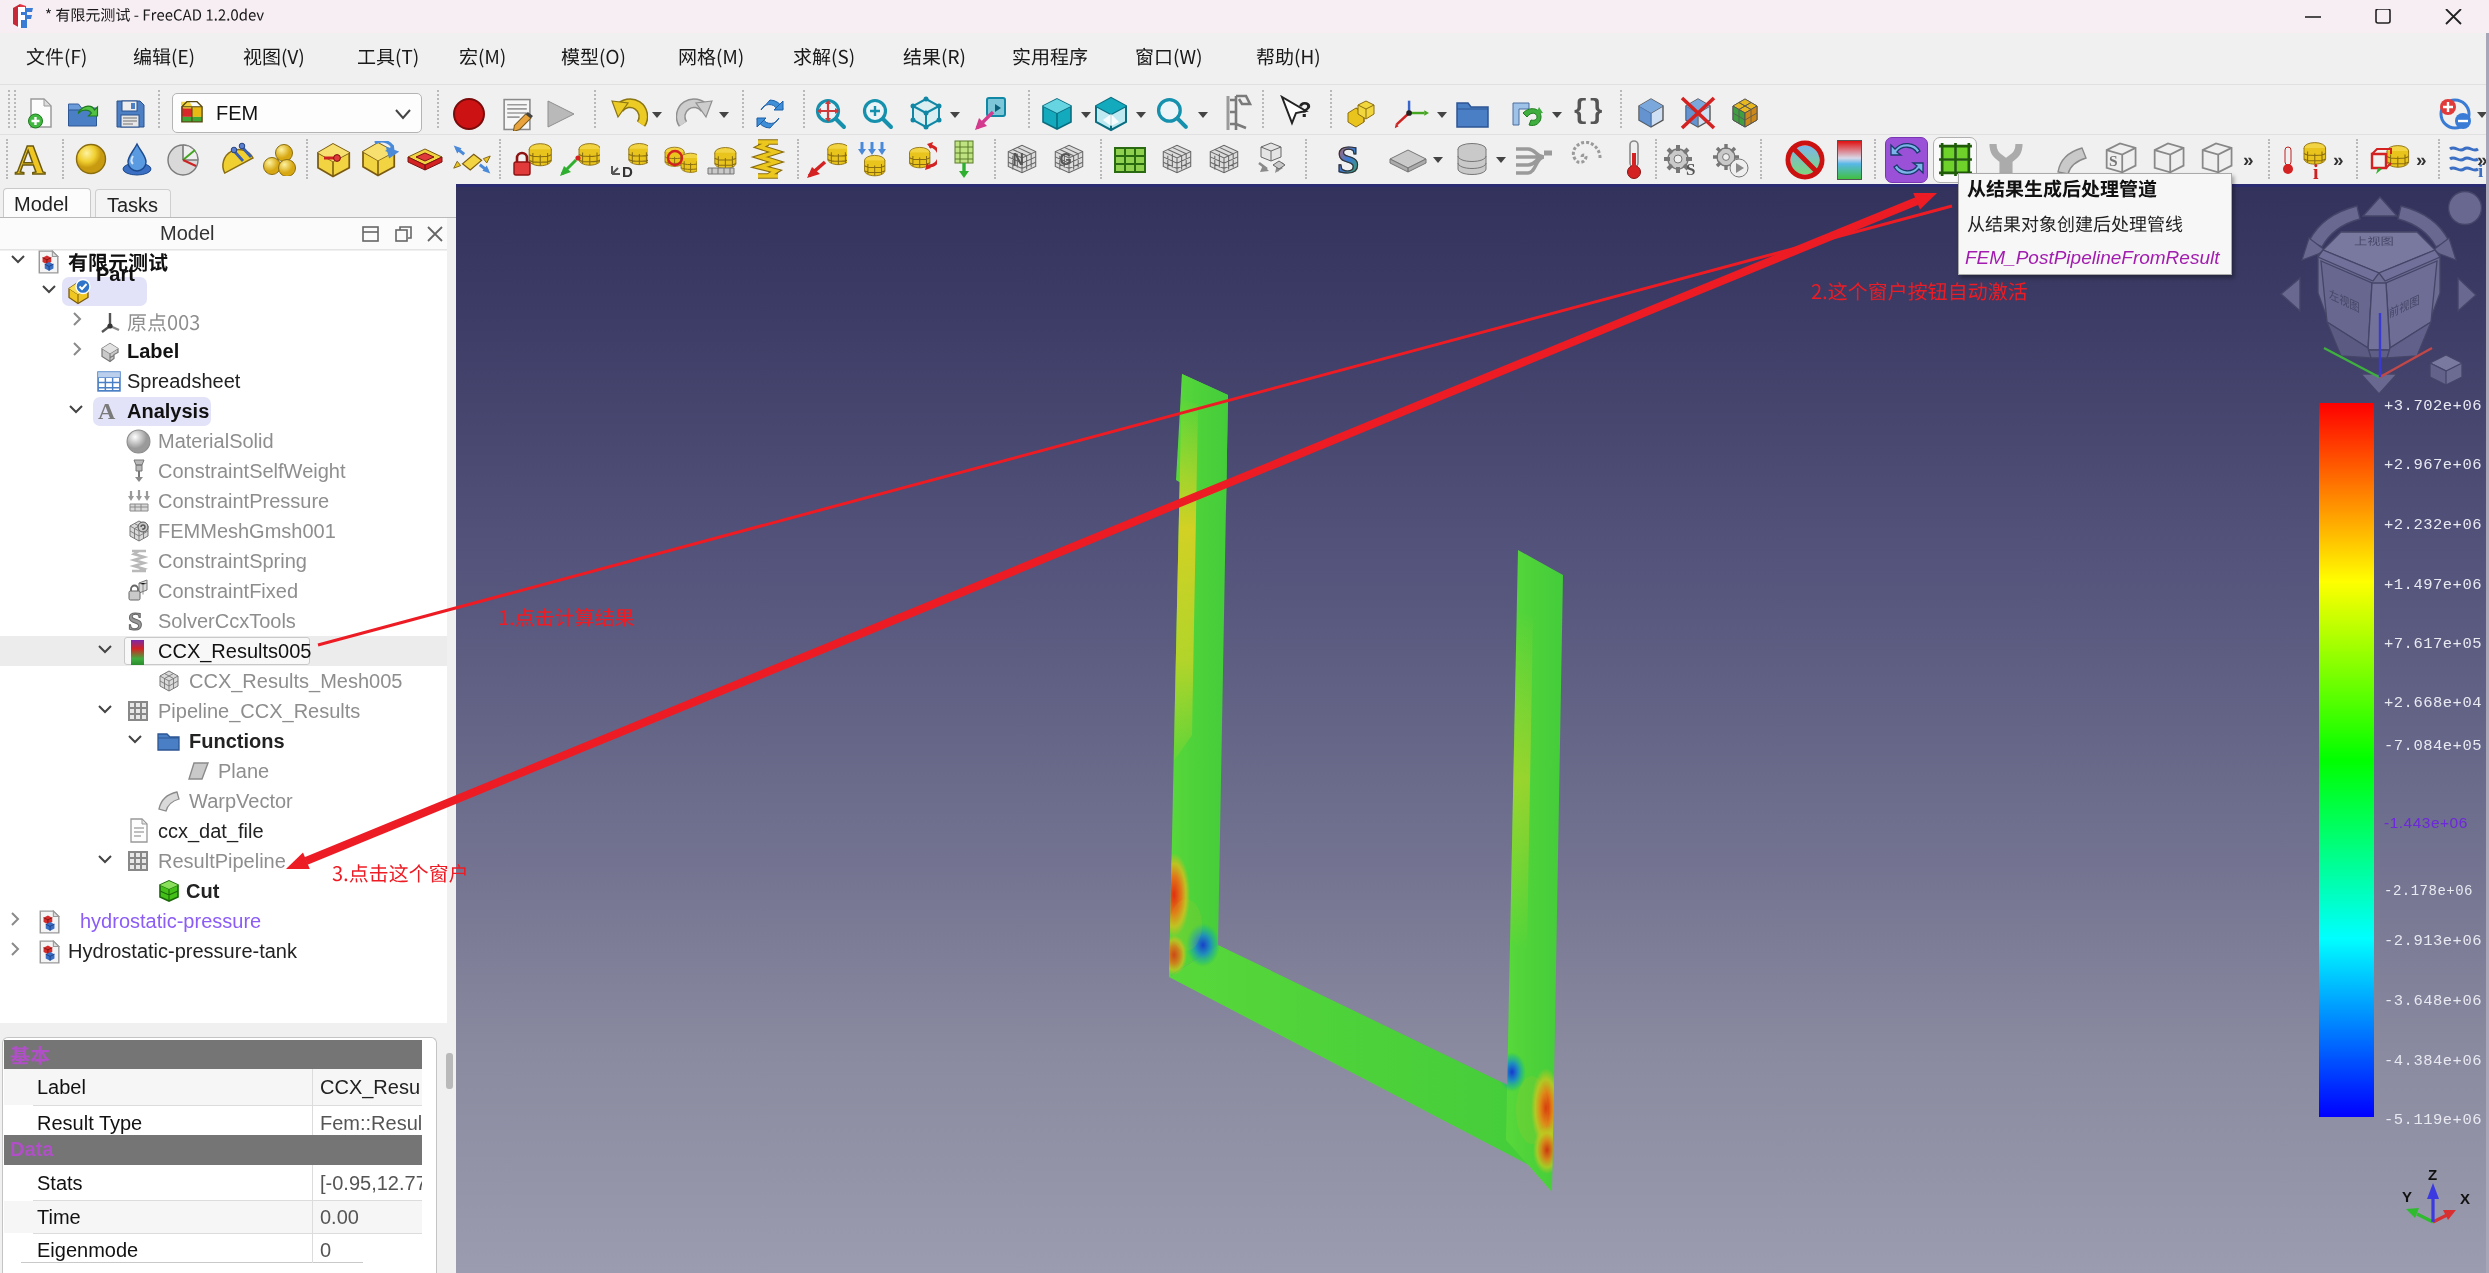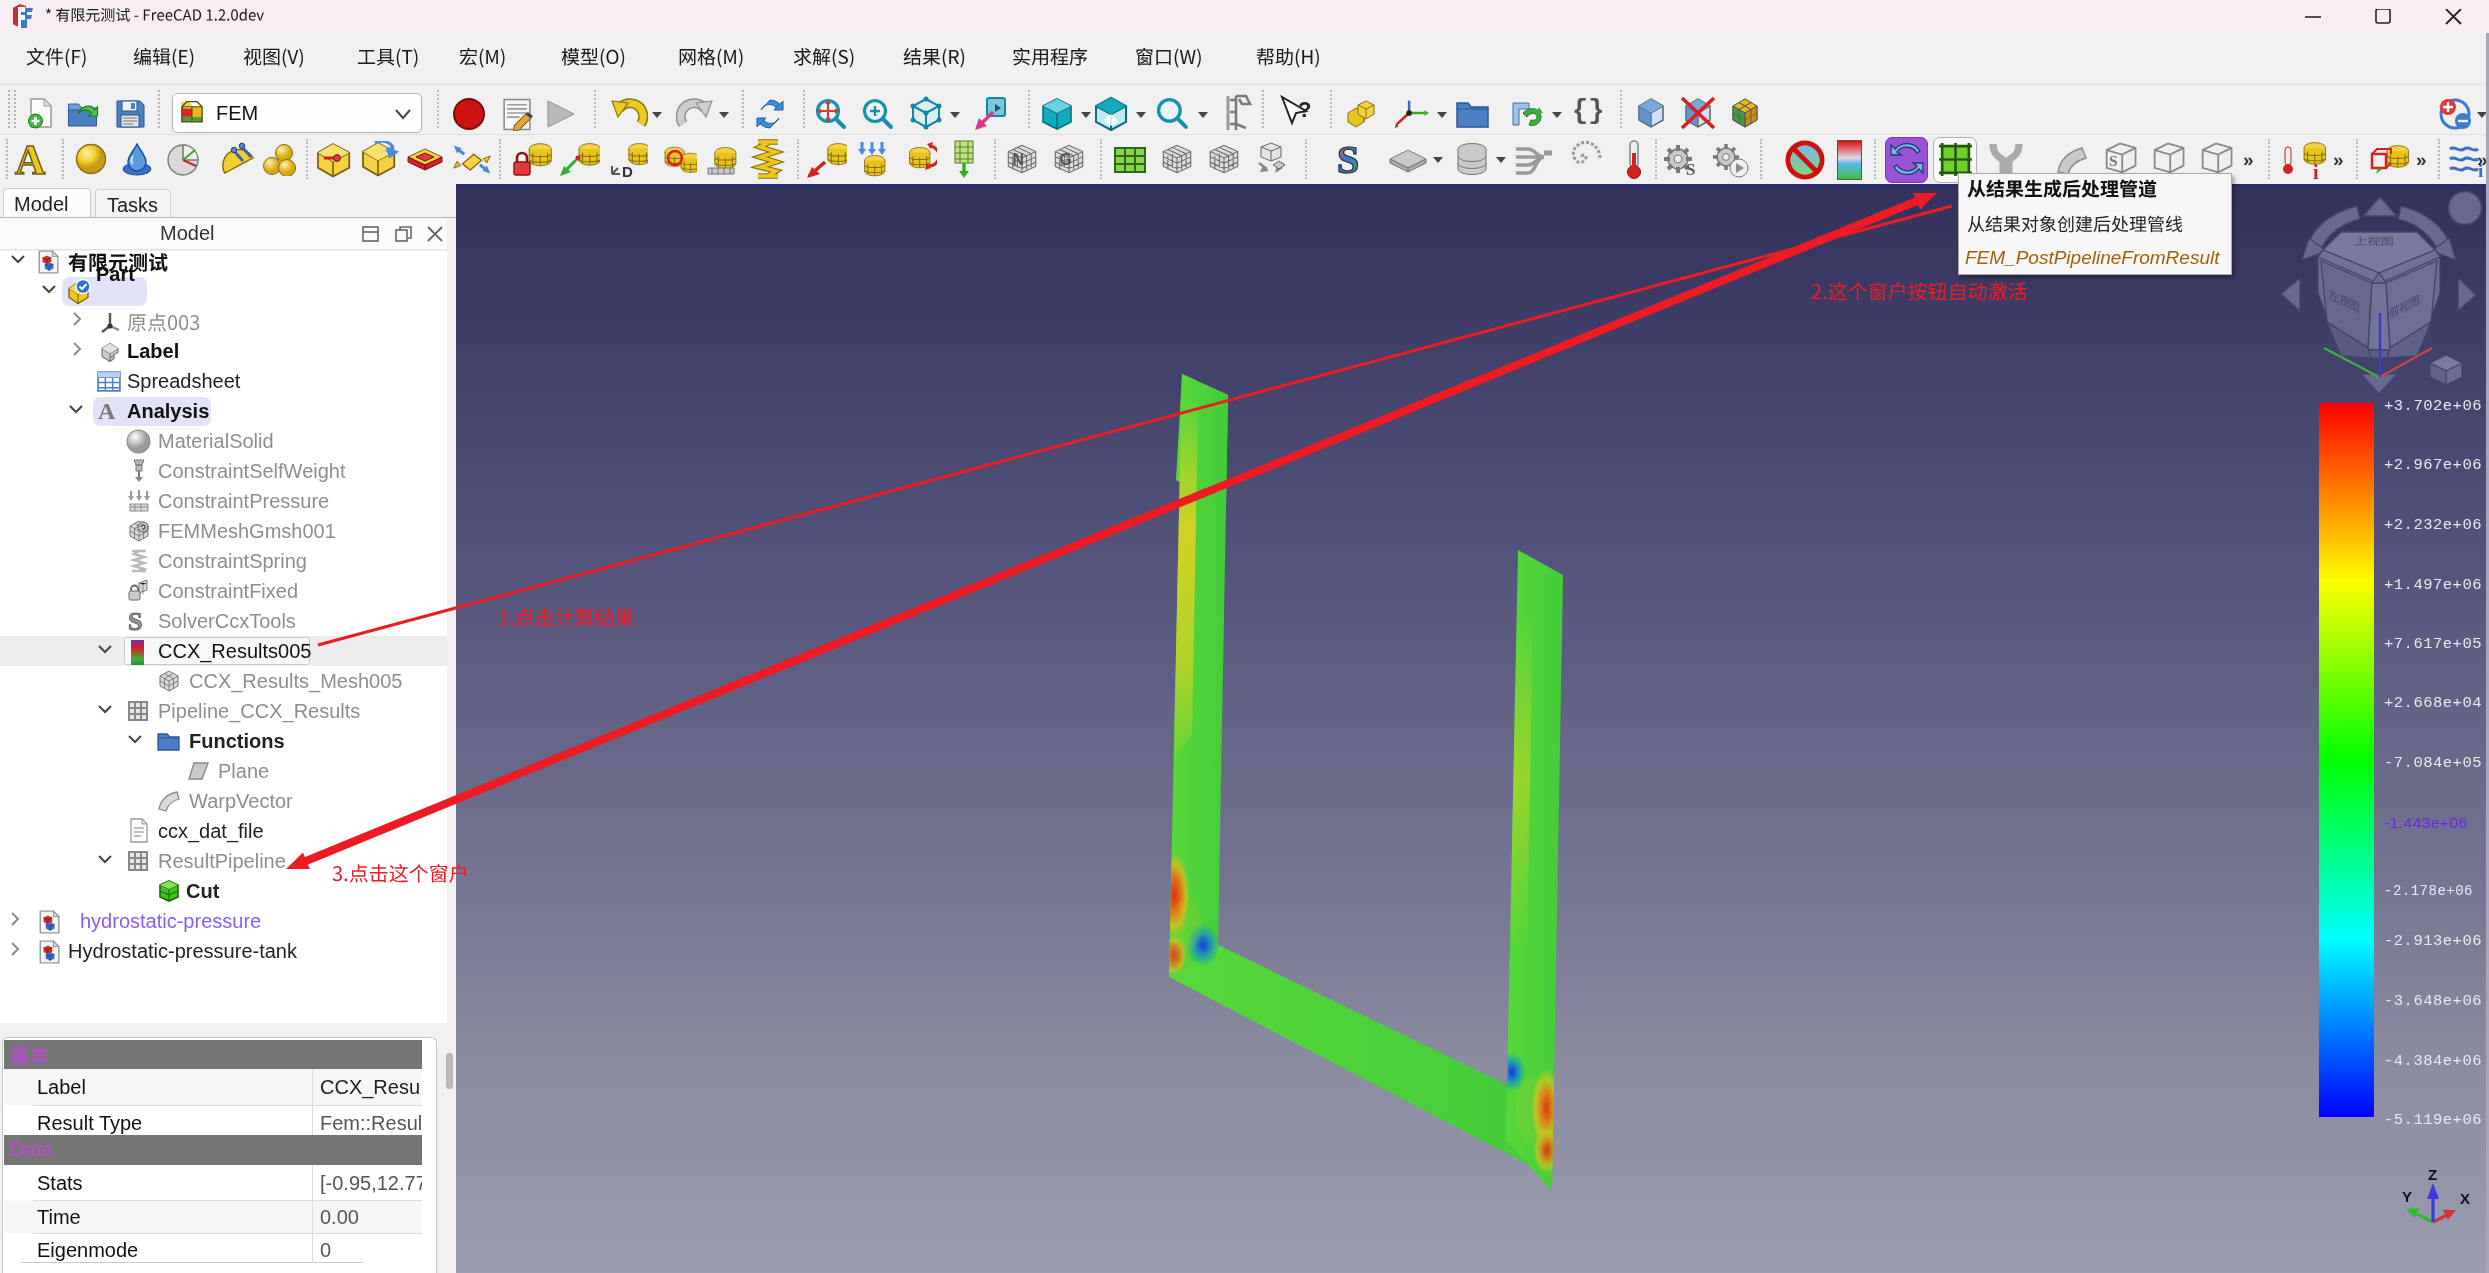--- a/index.html
+++ b/index.html
@@ -891,21 +891,21 @@
 <svg class="abs " style="left:332px;top:859px;overflow:visible" width="137" height="28">
     <path transform="translate(0,22.0)" d="M5.3 0.3C7.9 0.3 10.0 -1.3 10.0 -3.9C10.0 -5.9 8.6 -7.2 6.9 -7.6V-7.7C8.4 -8.3 9.5 -9.5 9.5 -11.3C9.5 -13.6 7.7 -14.9 5.2 -14.9C3.5 -14.9 2.2 -14.2 1.1 -13.2L2.1 -12.0C2.9 -12.9 4.0 -13.4 5.1 -13.4C6.7 -13.4 7.6 -12.5 7.6 -11.1C7.6 -9.5 6.6 -8.3 3.6 -8.3V-6.9C7.0 -6.9 8.1 -5.8 8.1 -4.0C8.1 -2.3 6.9 -1.3 5.1 -1.3C3.5 -1.3 2.4 -2.1 1.5 -2.9L0.6 -1.8C1.5 -0.7 3.0 0.3 5.3 0.3Z M13.9 0.3C14.6 0.3 15.2 -0.3 15.2 -1.1C15.2 -2.0 14.6 -2.5 13.9 -2.5C13.1 -2.5 12.6 -2.0 12.6 -1.1C12.6 -0.3 13.1 0.3 13.9 0.3Z M21.4 -9.3H31.9V-5.7H21.4ZM23.5 -2.6C23.7 -1.3 23.9 0.4 23.9 1.4L25.4 1.2C25.4 0.3 25.2 -1.4 24.9 -2.7ZM27.6 -2.5C28.2 -1.3 28.8 0.4 29.0 1.4L30.5 1.0C30.2 0.0 29.6 -1.6 29.0 -2.8ZM31.7 -2.7C32.7 -1.4 33.8 0.3 34.3 1.4L35.7 0.8C35.2 -0.3 34.0 -2.0 33.0 -3.2ZM20.2 -3.1C19.6 -1.6 18.6 0.0 17.5 0.9L18.9 1.6C20.0 0.5 21.0 -1.2 21.6 -2.7ZM20.0 -10.7V-4.3H33.4V-10.7H27.3V-13.3H34.9V-14.7H27.3V-16.8H25.8V-10.7Z M39.6 -6.0V0.5H52.2V1.6H53.7V-6.0H52.2V-1.0H47.5V-7.6H55.4V-9.1H47.5V-12.2H54.0V-13.7H47.5V-16.8H45.9V-13.7H39.4V-12.2H45.9V-9.1H38.0V-7.6H45.9V-1.0H41.2V-6.0Z M57.9 -15.1C58.9 -14.2 60.2 -12.9 60.7 -12.0L62.0 -12.8C61.4 -13.7 60.1 -15.0 59.0 -15.9ZM61.7 -9.3H57.6V-7.9H60.2V-2.0C59.4 -1.7 58.4 -1.0 57.4 -0.0L58.4 1.4C59.4 0.3 60.4 -0.7 61.1 -0.7C61.5 -0.7 62.1 -0.2 63.0 0.3C64.3 1.0 66.0 1.2 68.4 1.2C70.4 1.2 73.9 1.1 75.4 1.0C75.5 0.5 75.7 -0.3 75.9 -0.7C73.9 -0.5 70.7 -0.3 68.5 -0.3C66.3 -0.3 64.5 -0.4 63.3 -1.1C62.5 -1.5 62.1 -1.9 61.7 -2.1ZM63.2 -10.2C64.8 -9.2 66.5 -7.9 68.2 -6.6C66.7 -5.0 64.8 -3.9 62.5 -3.1C62.7 -2.8 63.2 -2.1 63.4 -1.8C65.8 -2.7 67.7 -4.0 69.3 -5.7C71.1 -4.3 72.6 -2.9 73.7 -1.8L74.8 -3.0C73.7 -4.0 72.1 -5.4 70.3 -6.8C71.4 -8.3 72.4 -10.1 73.0 -12.3H75.6V-13.7H69.1L70.1 -14.0C69.8 -14.8 69.1 -16.0 68.6 -16.9L67.1 -16.5C67.7 -15.6 68.2 -14.5 68.5 -13.7H62.6V-12.3H71.4C70.9 -10.5 70.1 -8.9 69.1 -7.6C67.4 -8.9 65.7 -10.1 64.2 -11.1Z M85.9 -10.9V1.6H87.4V-10.9ZM86.8 -16.8C84.8 -13.5 81.1 -10.6 77.4 -8.9C77.8 -8.6 78.2 -8.0 78.5 -7.5C81.6 -9.0 84.5 -11.4 86.7 -14.1C89.3 -11.0 92.0 -9.1 94.9 -7.5C95.2 -8.0 95.6 -8.6 96.0 -8.9C93.0 -10.4 90.1 -12.3 87.6 -15.3L88.1 -16.2Z M104.1 -13.5C102.5 -12.2 100.3 -11.2 98.4 -10.7L99.2 -9.5C101.3 -10.2 103.5 -11.4 105.2 -12.7ZM108.2 -12.6C110.2 -11.7 112.9 -10.3 114.1 -9.4L115.1 -10.4C113.7 -11.3 111.1 -12.6 109.1 -13.5ZM105.3 -11.5C105.0 -10.9 104.5 -10.1 104.0 -9.4H99.9V1.6H101.4V0.8H112.0V1.5H113.6V-9.4H105.6C106.0 -9.9 106.5 -10.5 106.9 -11.1ZM101.4 -0.3V-8.3H112.0V-0.3ZM104.0 -4.4C104.8 -4.1 105.6 -3.7 106.5 -3.2C105.2 -2.5 103.7 -1.9 102.2 -1.6C102.4 -1.4 102.7 -1.0 102.9 -0.7C104.5 -1.1 106.2 -1.7 107.6 -2.7C108.6 -2.1 109.5 -1.5 110.2 -1.0L110.9 -1.9C110.3 -2.3 109.5 -2.9 108.5 -3.4C109.5 -4.2 110.2 -5.2 110.8 -6.4L110.0 -6.7L109.7 -6.7H105.2C105.4 -7.0 105.6 -7.4 105.7 -7.7L104.6 -7.9C104.1 -6.9 103.3 -5.8 102.1 -4.9C102.4 -4.7 102.8 -4.4 103.0 -4.2C103.6 -4.6 104.1 -5.2 104.5 -5.7H109.1C108.7 -5.0 108.1 -4.4 107.5 -3.9C106.5 -4.4 105.6 -4.8 104.7 -5.1ZM105.2 -16.5C105.4 -16.1 105.7 -15.6 105.9 -15.1H98.2V-11.9H99.7V-13.9H113.5V-12.0H115.1V-15.1H107.7C107.4 -15.7 107.1 -16.4 106.7 -16.9Z M121.6 -12.3H132.0V-8.3H121.6L121.6 -9.3ZM125.5 -16.5C125.9 -15.6 126.3 -14.5 126.6 -13.7H120.0V-9.3C120.0 -6.3 119.8 -2.2 117.3 0.8C117.7 1.0 118.4 1.4 118.6 1.7C120.6 -0.7 121.3 -4.0 121.5 -6.9H132.0V-5.6H133.6V-13.7H127.2L128.1 -14.0C127.9 -14.8 127.4 -16.0 126.9 -16.9Z" fill="#ed1c24"></path>
   </svg>
 <div class="abs" style="left:2319px;top:403px;width:55px;height:714px;background:linear-gradient(180deg,#f00 0%,#ff0 25%,#0f0 50%,#0ff 75%,#00f 100%)"></div>
 <div class="abs" style="left:2384px;top:397px;font-family:'Liberation Mono',monospace;font-size:15.5px;color:#e9e9f2;letter-spacing:.5px">+3.702e+06</div>
 <div class="abs" style="left:2384px;top:456px;font-family:'Liberation Mono',monospace;font-size:15.5px;color:#e9e9f2;letter-spacing:.5px">+2.967e+06</div>
 <div class="abs" style="left:2384px;top:516px;font-family:'Liberation Mono',monospace;font-size:15.5px;color:#e9e9f2;letter-spacing:.5px">+2.232e+06</div>
 <div class="abs" style="left:2384px;top:576px;font-family:'Liberation Mono',monospace;font-size:15.5px;color:#e9e9f2;letter-spacing:.5px">+1.497e+06</div>
 <div class="abs" style="left:2384px;top:635px;font-family:'Liberation Mono',monospace;font-size:15.5px;color:#e9e9f2;letter-spacing:.5px">+7.617e+05</div>
 <div class="abs" style="left:2384px;top:694px;font-family:'Liberation Mono',monospace;font-size:15.5px;color:#e9e9f2;letter-spacing:.5px">+2.668e+04</div>
-<div class="abs" style="left:2384px;top:754px;font-family:'Liberation Mono',monospace;font-size:15.5px;color:#e9e9f2;letter-spacing:.5px">-7.084e+05</div>
+<div class="abs" style="left:2384px;top:737px;font-family:'Liberation Mono',monospace;font-size:15.5px;color:#e9e9f2;letter-spacing:.5px">-7.084e+05</div>
 <div class="abs" style="left:2384px;top:814px;font-family:Liberation Sans, sans-serif;font-size:15.5px;color:#6d28d9;letter-spacing:.5px">-1.443e+06</div>
 <div class="abs" style="left:2384px;top:883px;font-family:Liberation Mono, monospace;font-size:14px;color:#e9e9f2;letter-spacing:.5px">-2.178e+06</div>
 <div class="abs" style="left:2384px;top:932px;font-family:'Liberation Mono',monospace;font-size:15.5px;color:#e9e9f2;letter-spacing:.5px">-2.913e+06</div>
 <div class="abs" style="left:2384px;top:992px;font-family:'Liberation Mono',monospace;font-size:15.5px;color:#e9e9f2;letter-spacing:.5px">-3.648e+06</div>
 <div class="abs" style="left:2384px;top:1052px;font-family:'Liberation Mono',monospace;font-size:15.5px;color:#e9e9f2;letter-spacing:.5px">-4.384e+06</div>
 <div class="abs" style="left:2384px;top:1111px;font-family:'Liberation Mono',monospace;font-size:15.5px;color:#e9e9f2;letter-spacing:.5px">-5.119e+06</div>
 <svg class="abs" style="left:2269px;top:185px" width="220" height="215" viewBox="0 0 220 215">
 <g fill="#686890" stroke="#45456a" stroke-width="1.4">
 <path d="M94 31 L111 12 L128 31 Z"></path>
 <path d="M92 189 L128 189 L110 209 Z"></path>
@@ -955,12 +955,12 @@
 <text x="60" y="34" font-size="15" font-weight="bold" fill="#111" font-family="Liberation Sans">X</text>
 </svg>
 <div class="abs" style="left:2486px;top:33px;width:3px;height:1240px;background:#a6a6b8"></div>
 <div class="abs" style="left:1958px;top:173px;width:274px;height:102px;background:#f7f7f7;border:1px solid #aaa;box-shadow:2px 3px 4px rgba(0,0,0,.35)"></div>
 <svg class="abs " style="left:1967px;top:175px;overflow:visible" width="190" height="27">
     <path transform="translate(0,20.9)" d="M4.4 -15.9C4.2 -8.9 3.5 -3.2 0.5 0.0C1.1 0.3 2.3 1.2 2.7 1.6C4.4 -0.5 5.4 -3.3 6.1 -6.6C7.0 -5.4 7.8 -4.1 8.3 -3.1L10.0 -4.8C9.3 -6.1 7.9 -8.1 6.5 -9.5C6.7 -11.5 6.9 -13.6 7.0 -15.8ZM11.8 -15.9C11.5 -8.7 10.6 -3.1 7.1 -0.0C7.7 0.3 8.9 1.2 9.3 1.6C11.0 -0.1 12.1 -2.4 12.9 -5.1C13.7 -2.6 15.0 -0.2 16.8 1.3C17.2 0.7 18.0 -0.3 18.5 -0.8C15.9 -2.6 14.5 -6.5 13.8 -9.6C14.1 -11.5 14.2 -13.6 14.3 -15.8Z M19.5 -1.4 19.9 0.9C21.9 0.5 24.5 0.0 27.0 -0.6L26.8 -2.7C24.2 -2.2 21.4 -1.7 19.5 -1.4ZM20.1 -8.0C20.4 -8.1 20.9 -8.2 22.6 -8.4C21.9 -7.6 21.4 -6.9 21.1 -6.6C20.4 -5.9 20.0 -5.5 19.5 -5.4C19.8 -4.8 20.1 -3.7 20.3 -3.2C20.8 -3.5 21.7 -3.7 26.8 -4.7C26.8 -5.1 26.7 -6.0 26.7 -6.6L23.4 -6.1C24.8 -7.6 26.1 -9.4 27.2 -11.1L25.1 -12.4C24.8 -11.8 24.4 -11.1 24.0 -10.4L22.4 -10.3C23.4 -11.8 24.5 -13.5 25.2 -15.2L22.9 -16.2C22.2 -14.0 20.9 -11.8 20.5 -11.2C20.1 -10.7 19.7 -10.3 19.3 -10.2C19.6 -9.6 20.0 -8.4 20.1 -8.0ZM30.8 -16.1V-13.8H26.8V-11.6H30.8V-9.5H27.3V-7.4H36.7V-9.5H33.2V-11.6H37.2V-13.8H33.2V-16.1ZM27.8 -6.0V1.7H30.0V0.9H34.0V1.6H36.4V-6.0ZM30.0 -1.2V-3.9H34.0V-1.2Z M40.9 -15.3V-7.3H46.3V-6.1H39.0V-4.1H44.7C43.1 -2.6 40.7 -1.4 38.4 -0.7C39.0 -0.2 39.6 0.6 40.0 1.2C42.3 0.4 44.6 -1.1 46.3 -2.9V1.7H48.8V-3.0C50.5 -1.3 52.8 0.2 55.0 1.1C55.4 0.5 56.1 -0.4 56.6 -0.9C54.4 -1.5 52.1 -2.7 50.4 -4.1H56.0V-6.1H48.8V-7.3H54.3V-15.3ZM43.3 -10.4H46.3V-9.2H43.3ZM48.8 -10.4H51.8V-9.2H48.8ZM43.3 -13.4H46.3V-12.2H43.3ZM48.8 -13.4H51.8V-12.2H48.8Z M61.0 -15.9C60.3 -13.3 59.1 -10.7 57.6 -9.1C58.1 -8.8 59.2 -8.1 59.6 -7.7C60.2 -8.5 60.8 -9.4 61.4 -10.5H65.3V-7.1H60.2V-4.9H65.3V-1.1H58.0V1.2H75.1V-1.1H67.7V-4.9H73.4V-7.1H67.7V-10.5H74.2V-12.7H67.7V-16.1H65.3V-12.7H62.4C62.8 -13.6 63.1 -14.5 63.3 -15.4Z M85.8 -16.1C85.8 -15.2 85.8 -14.2 85.8 -13.3H78.1V-7.7C78.1 -5.2 77.9 -1.9 76.5 0.4C77.0 0.6 78.0 1.5 78.4 1.9C80.0 -0.4 80.4 -4.1 80.4 -6.9H82.9C82.9 -4.5 82.8 -3.6 82.6 -3.3C82.5 -3.2 82.3 -3.1 82.0 -3.1C81.7 -3.1 81.1 -3.1 80.4 -3.2C80.7 -2.6 81.0 -1.7 81.0 -1.0C81.9 -1.0 82.7 -1.0 83.2 -1.1C83.8 -1.2 84.2 -1.4 84.6 -1.9C85.0 -2.4 85.1 -4.1 85.2 -8.2C85.2 -8.4 85.2 -9.0 85.2 -9.0H80.4V-11.1H86.0C86.2 -8.2 86.6 -5.5 87.3 -3.3C86.2 -2.1 84.9 -1.0 83.4 -0.2C83.9 0.2 84.7 1.1 85.1 1.6C86.2 0.9 87.3 0.1 88.3 -0.9C89.1 0.6 90.2 1.6 91.5 1.6C93.3 1.6 94.0 0.7 94.4 -2.8C93.8 -3.1 93.0 -3.6 92.5 -4.1C92.4 -1.7 92.2 -0.8 91.7 -0.8C91.1 -0.8 90.5 -1.6 89.9 -2.9C91.3 -4.8 92.4 -7.0 93.2 -9.5L90.9 -10.1C90.5 -8.5 89.9 -7.1 89.1 -5.8C88.8 -7.4 88.5 -9.1 88.3 -11.1H94.2V-13.3H92.3L93.2 -14.3C92.5 -14.9 91.1 -15.8 90.1 -16.3L88.7 -15.0C89.5 -14.5 90.4 -13.9 91.1 -13.3H88.2C88.2 -14.2 88.1 -15.2 88.2 -16.1Z M97.6 -14.5V-9.3C97.6 -6.5 97.5 -2.5 95.4 0.2C95.9 0.5 96.9 1.3 97.3 1.7C99.5 -1.0 99.9 -5.5 100.0 -8.7H113.4V-10.9H100.0V-12.6C104.2 -12.9 108.7 -13.4 112.2 -14.2L110.4 -16.1C107.3 -15.3 102.2 -14.8 97.6 -14.5ZM101.0 -6.6V1.7H103.3V0.8H109.7V1.6H112.1V-6.6ZM103.3 -1.3V-4.5H109.7V-1.3Z M121.5 -11.0C121.2 -9.0 120.8 -7.2 120.1 -5.7C119.5 -6.8 119.1 -8.1 118.6 -9.7L119.1 -11.0ZM117.7 -16.1C117.2 -12.3 116.1 -8.5 114.7 -6.6C115.3 -6.3 116.1 -5.8 116.6 -5.4C116.9 -5.8 117.2 -6.3 117.5 -6.9C117.9 -5.6 118.4 -4.5 118.9 -3.6C117.8 -2.0 116.3 -0.8 114.4 0.0C115.0 0.4 116.0 1.3 116.3 1.8C118.0 1.0 119.3 -0.1 120.5 -1.6C122.7 0.7 125.5 1.3 128.7 1.3H131.8C131.9 0.7 132.3 -0.5 132.7 -1.1C131.7 -1.1 129.5 -1.1 128.8 -1.1C126.1 -1.1 123.7 -1.6 121.7 -3.6C122.9 -5.9 123.7 -9.0 124.1 -12.8L122.5 -13.2L122.1 -13.1H119.6C119.8 -13.9 120.0 -14.8 120.1 -15.6ZM125.2 -16.1V-1.9H127.6V-9.0C128.6 -7.7 129.6 -6.3 130.1 -5.3L132.1 -6.6C131.3 -8.0 129.6 -10.2 128.2 -11.7L127.6 -11.4V-16.1Z M142.8 -10.0H144.7V-8.4H142.8ZM146.6 -10.0H148.5V-8.4H146.6ZM142.8 -13.4H144.7V-11.8H142.8ZM146.6 -13.4H148.5V-11.8H146.6ZM139.3 -1.0V1.1H151.5V-1.0H146.9V-2.8H150.9V-4.8H146.9V-6.5H150.7V-15.3H140.7V-6.5H144.5V-4.8H140.6V-2.8H144.5V-1.0ZM133.5 -2.4 134.0 -0.0C135.8 -0.6 138.1 -1.4 140.2 -2.1L139.8 -4.3L138.0 -3.7V-7.5H139.7V-9.6H138.0V-12.9H140.0V-15.0H133.7V-12.9H135.8V-9.6H133.9V-7.5H135.8V-3.0Z M155.7 -8.3V1.7H158.0V1.2H166.1V1.7H168.3V-3.2H158.0V-4.1H167.3V-8.3ZM166.1 -0.5H158.0V-1.5H166.1ZM160.0 -11.9C160.2 -11.6 160.4 -11.2 160.5 -10.8H153.4V-7.5H155.6V-9.1H167.4V-7.5H169.7V-10.8H162.8C162.6 -11.3 162.3 -11.9 162.0 -12.3ZM158.0 -6.7H165.1V-5.7H158.0ZM155.1 -16.3C154.5 -14.7 153.6 -13.1 152.5 -12.0C153.1 -11.8 154.1 -11.3 154.5 -11.0C155.1 -11.6 155.6 -12.4 156.1 -13.2H156.8C157.2 -12.5 157.7 -11.7 157.9 -11.2L159.8 -11.9C159.7 -12.2 159.4 -12.7 159.0 -13.2H161.4V-14.8H156.9C157.0 -15.1 157.1 -15.5 157.3 -15.9ZM163.2 -16.3C162.9 -14.9 162.2 -13.6 161.3 -12.7C161.8 -12.5 162.8 -12.0 163.2 -11.7C163.6 -12.1 164.0 -12.6 164.3 -13.2H165.0C165.6 -12.5 166.2 -11.7 166.4 -11.1L168.3 -12.0C168.1 -12.3 167.8 -12.8 167.4 -13.2H170.1V-14.8H165.0C165.2 -15.1 165.3 -15.5 165.4 -15.9Z M171.9 -14.3C172.8 -13.3 174.0 -11.9 174.5 -11.0L176.4 -12.3C175.8 -13.2 174.6 -14.5 173.6 -15.4ZM180.3 -6.8H185.5V-5.8H180.3ZM180.3 -4.3H185.5V-3.3H180.3ZM180.3 -9.3H185.5V-8.3H180.3ZM178.2 -10.9V-1.7H187.7V-10.9H183.4L184.0 -12.0H189.1V-13.9H186.0L187.2 -15.5L185.0 -16.1C184.7 -15.5 184.2 -14.6 183.8 -13.9H180.8L181.8 -14.3C181.5 -14.9 181.0 -15.7 180.5 -16.3L178.6 -15.5C178.9 -15.0 179.3 -14.4 179.6 -13.9H176.9V-12.0H181.5L181.3 -10.9ZM176.3 -9.3H171.9V-7.2H174.1V-2.0C173.3 -1.6 172.3 -1.0 171.5 -0.2L172.8 1.8C173.7 0.7 174.7 -0.4 175.4 -0.4C175.8 -0.4 176.5 0.1 177.3 0.6C178.8 1.2 180.4 1.5 182.7 1.5C184.5 1.5 187.6 1.3 188.9 1.3C188.9 0.7 189.2 -0.4 189.5 -0.9C187.6 -0.7 184.7 -0.5 182.8 -0.5C180.7 -0.5 179.0 -0.6 177.7 -1.3C177.1 -1.6 176.7 -1.8 176.3 -2.1Z" fill="#111"></path>
   </svg>
 <svg class="abs " style="left:1967px;top:211px;overflow:visible" width="216" height="25">
     <path transform="translate(0,19.8)" d="M4.7 -14.7C4.4 -8.0 3.7 -2.7 0.7 0.5C1.1 0.7 1.8 1.2 2.0 1.4C3.9 -0.8 4.9 -3.7 5.5 -7.2C6.6 -5.8 7.6 -4.1 8.2 -2.9L9.2 -3.9C8.5 -5.3 7.1 -7.4 5.7 -9.0C5.9 -10.7 6.1 -12.6 6.2 -14.7ZM11.6 -14.7C11.2 -7.8 10.3 -2.6 6.7 0.4C7.0 0.6 7.7 1.1 8.0 1.3C10.0 -0.5 11.2 -3.0 11.9 -6.0C12.7 -3.4 14.1 -0.5 16.3 1.2C16.5 0.8 17.0 0.3 17.3 0.0C14.5 -1.9 13.1 -5.8 12.5 -8.8C12.8 -10.6 12.9 -12.5 13.1 -14.7Z M18.6 -1.0 18.9 0.4C20.6 0.0 23.0 -0.5 25.3 -1.0L25.2 -2.2C22.8 -1.7 20.3 -1.2 18.6 -1.0ZM19.0 -7.7C19.3 -7.8 19.7 -7.9 22.0 -8.2C21.2 -7.0 20.4 -6.1 20.1 -5.8C19.5 -5.1 19.1 -4.7 18.7 -4.6C18.8 -4.3 19.1 -3.6 19.1 -3.3C19.6 -3.5 20.2 -3.7 25.2 -4.6C25.2 -4.9 25.1 -5.4 25.2 -5.8L21.1 -5.1C22.6 -6.7 24.0 -8.6 25.3 -10.6L24.0 -11.3C23.7 -10.7 23.3 -10.0 22.9 -9.4L20.5 -9.2C21.5 -10.7 22.6 -12.6 23.4 -14.4L22.0 -15.0C21.3 -12.9 20.0 -10.7 19.6 -10.1C19.2 -9.5 18.9 -9.1 18.5 -9.0C18.7 -8.7 18.9 -8.0 19.0 -7.7ZM29.5 -15.1V-12.7H25.3V-11.4H29.5V-8.6H25.8V-7.3H34.7V-8.6H30.9V-11.4H35.0V-12.7H30.9V-15.1ZM26.3 -5.5V1.4H27.6V0.6H32.9V1.3H34.2V-5.5ZM27.6 -0.6V-4.2H32.9V-0.6Z M38.9 -14.3V-7.1H44.3V-5.6H37.1V-4.3H43.2C41.6 -2.6 39.0 -1.0 36.6 -0.3C37.0 0.0 37.4 0.5 37.6 0.8C40.0 -0.1 42.6 -1.8 44.3 -3.7V1.4H45.7V-3.8C47.5 -1.9 50.1 -0.2 52.5 0.8C52.6 0.4 53.1 -0.1 53.4 -0.4C51.1 -1.1 48.5 -2.7 46.8 -4.3H52.9V-5.6H45.7V-7.1H51.3V-14.3ZM40.2 -10.1H44.3V-8.3H40.2ZM45.7 -10.1H49.8V-8.3H45.7ZM40.2 -13.1H44.3V-11.2H40.2ZM45.7 -13.1H49.8V-11.2H45.7Z M63.0 -7.1C63.9 -5.8 64.7 -4.1 65.0 -3.0L66.2 -3.6C65.9 -4.7 65.0 -6.4 64.1 -7.6ZM55.6 -8.2C56.7 -7.2 57.9 -6.0 59.0 -4.8C57.9 -2.5 56.4 -0.8 54.8 0.3C55.1 0.6 55.5 1.1 55.8 1.4C57.4 0.2 58.8 -1.4 59.9 -3.7C60.7 -2.6 61.4 -1.7 61.8 -0.9L62.9 -1.9C62.4 -2.8 61.5 -3.9 60.6 -5.1C61.4 -7.1 62.0 -9.6 62.3 -12.5L61.4 -12.8L61.2 -12.7H55.3V-11.4H60.8C60.5 -9.5 60.1 -7.7 59.5 -6.2C58.6 -7.2 57.6 -8.2 56.6 -9.0ZM67.8 -15.1V-10.8H62.7V-9.5H67.8V-0.4C67.8 -0.1 67.6 0.0 67.3 0.0C67.0 0.0 66.0 0.1 64.9 0.0C65.1 0.4 65.3 1.0 65.3 1.4C66.9 1.4 67.8 1.4 68.3 1.2C68.9 0.9 69.1 0.5 69.1 -0.4V-9.5H71.3V-10.8H69.1V-15.1Z M78.1 -15.2C77.1 -13.7 75.3 -11.9 72.9 -10.6C73.2 -10.4 73.6 -10.0 73.8 -9.7C74.2 -9.9 74.5 -10.1 74.9 -10.3V-7.4H77.9C76.6 -6.6 74.9 -6.0 73.2 -5.6C73.4 -5.3 73.7 -4.8 73.9 -4.6C75.6 -5.1 77.3 -5.7 78.7 -6.7C79.2 -6.4 79.6 -6.0 79.9 -5.7C78.4 -4.7 75.8 -3.7 73.8 -3.2C74.0 -3.0 74.3 -2.5 74.5 -2.2C76.5 -2.8 79.0 -3.9 80.6 -5.0C80.9 -4.7 81.2 -4.4 81.4 -4.1C79.5 -2.6 76.2 -1.2 73.5 -0.5C73.8 -0.3 74.1 0.2 74.3 0.5C76.8 -0.2 79.8 -1.6 81.8 -3.1C82.3 -1.8 82.1 -0.7 81.4 -0.2C81.0 0.0 80.6 0.1 80.1 0.1C79.7 0.1 79.0 0.1 78.4 -0.0C78.6 0.3 78.7 0.9 78.8 1.2C79.3 1.2 79.9 1.3 80.3 1.3C81.1 1.3 81.6 1.2 82.2 0.7C83.4 -0.0 83.8 -1.9 82.9 -3.8L83.9 -4.3C84.7 -2.6 86.1 -0.5 88.3 0.5C88.4 0.1 88.8 -0.4 89.2 -0.6C87.1 -1.5 85.7 -3.3 84.9 -4.8C85.8 -5.3 86.7 -5.8 87.5 -6.3L86.4 -7.1C85.4 -6.4 83.8 -5.4 82.4 -4.7C81.8 -5.6 80.9 -6.6 79.7 -7.3L79.7 -7.4H87.3V-11.4H82.5C83.0 -12.0 83.5 -12.7 83.9 -13.4L83.0 -14.0L82.7 -13.9H78.8C79.1 -14.2 79.3 -14.6 79.6 -14.9ZM77.8 -12.8H82.0C81.6 -12.3 81.3 -11.8 80.9 -11.4H76.3C76.9 -11.9 77.4 -12.4 77.8 -12.8ZM76.2 -10.4H80.9C80.5 -9.7 80.0 -9.0 79.3 -8.5H76.2ZM82.2 -10.4H86.0V-8.5H80.9C81.4 -9.0 81.8 -9.7 82.2 -10.4Z M105.1 -14.8V-0.4C105.1 -0.0 105.0 0.1 104.6 0.1C104.3 0.1 103.1 0.1 101.9 0.1C102.1 0.4 102.3 1.0 102.3 1.4C104.0 1.4 105.0 1.3 105.6 1.2C106.2 0.9 106.4 0.5 106.4 -0.4V-14.8ZM101.6 -13.0V-3.0H102.9V-13.0ZM92.6 -8.5V-0.8C92.6 0.8 93.1 1.2 94.8 1.2C95.2 1.2 97.8 1.2 98.2 1.2C99.8 1.2 100.2 0.5 100.4 -2.0C100.0 -2.1 99.5 -2.3 99.2 -2.5C99.1 -0.4 98.9 0.0 98.1 0.0C97.5 0.0 95.4 0.0 95.0 0.0C94.0 0.0 93.9 -0.1 93.9 -0.8V-7.3H97.8C97.6 -5.1 97.5 -4.3 97.3 -4.0C97.1 -3.9 97.0 -3.8 96.7 -3.8C96.5 -3.8 95.8 -3.9 95.2 -3.9C95.4 -3.6 95.5 -3.1 95.5 -2.8C96.2 -2.7 96.9 -2.7 97.3 -2.7C97.8 -2.8 98.1 -2.9 98.3 -3.2C98.7 -3.7 98.9 -4.9 99.1 -8.0C99.1 -8.2 99.1 -8.5 99.1 -8.5ZM95.6 -15.1C94.7 -12.8 92.8 -10.3 90.5 -8.6C90.8 -8.4 91.3 -8.0 91.5 -7.7C93.3 -9.1 94.8 -10.9 95.9 -12.8C97.4 -11.3 98.9 -9.4 99.7 -8.2L100.7 -9.1C99.8 -10.4 98.0 -12.4 96.5 -13.9L96.9 -14.7Z M115.1 -13.6V-12.5H118.5V-11.2H113.9V-10.1H118.5V-8.7H115.0V-7.6H118.5V-6.2H114.8V-5.2H118.5V-3.8H114.1V-2.7H118.5V-0.9H119.7V-2.7H124.9V-3.8H119.7V-5.2H124.2V-6.2H119.7V-7.6H123.8V-10.1H125.0V-11.2H123.8V-13.6H119.7V-15.1H118.5V-13.6ZM119.7 -10.1H122.6V-8.7H119.7ZM119.7 -11.2V-12.5H122.6V-11.2ZM109.7 -7.1C109.7 -7.3 110.2 -7.5 110.4 -7.6H112.6C112.4 -6.0 112.1 -4.7 111.6 -3.5C111.1 -4.2 110.7 -5.1 110.4 -6.2L109.4 -5.8C109.8 -4.3 110.4 -3.2 111.0 -2.3C110.4 -1.1 109.6 -0.1 108.7 0.5C109.0 0.7 109.5 1.2 109.7 1.4C110.5 0.8 111.3 -0.1 111.9 -1.3C113.8 0.5 116.4 1.0 119.8 1.0H124.8C124.9 0.6 125.1 0.0 125.3 -0.3C124.4 -0.2 120.5 -0.2 119.8 -0.2C116.7 -0.2 114.2 -0.6 112.5 -2.4C113.2 -4.0 113.7 -6.2 114.0 -8.7L113.3 -8.9L113.0 -8.9H111.5C112.4 -10.2 113.3 -11.9 114.1 -13.6L113.2 -14.2L112.8 -14.0H109.2V-12.8H112.3C111.5 -11.2 110.6 -9.7 110.3 -9.3C110.0 -8.7 109.5 -8.2 109.2 -8.2C109.4 -7.9 109.6 -7.3 109.7 -7.1Z M128.7 -13.5V-8.8C128.7 -6.0 128.5 -2.2 126.6 0.5C126.9 0.7 127.5 1.2 127.7 1.5C129.8 -1.5 130.1 -5.8 130.1 -8.8H143.2V-10.1H130.1V-12.4C134.2 -12.6 138.8 -13.1 141.9 -13.9L140.8 -15.0C138.0 -14.3 133.0 -13.8 128.7 -13.5ZM131.6 -6.3V1.5H133.0V0.5H140.4V1.4H141.9V-6.3ZM133.0 -0.7V-5.0H140.4V-0.7Z M151.7 -11.0C151.3 -8.5 150.7 -6.4 149.8 -4.7C149.1 -5.9 148.5 -7.5 148.1 -9.5C148.2 -10.0 148.4 -10.5 148.5 -11.0ZM148.0 -15.0C147.5 -11.5 146.4 -8.1 144.9 -6.2C145.3 -6.1 145.8 -5.7 146.0 -5.5C146.5 -6.1 146.9 -6.9 147.3 -7.7C147.8 -6.0 148.4 -4.6 149.1 -3.5C147.9 -1.7 146.4 -0.4 144.6 0.4C145.0 0.6 145.5 1.2 145.7 1.5C147.4 0.6 148.8 -0.6 150.0 -2.3C152.2 0.3 155.1 0.9 158.2 0.9H160.8C160.9 0.5 161.1 -0.2 161.4 -0.5C160.7 -0.5 158.8 -0.5 158.2 -0.5C155.5 -0.5 152.7 -1.0 150.7 -3.5C151.9 -5.7 152.8 -8.5 153.2 -12.1L152.3 -12.3L152.0 -12.3H148.9C149.1 -13.0 149.2 -13.9 149.4 -14.7ZM155.1 -15.1V-1.8H156.5V-9.4C157.7 -7.9 159.0 -6.2 159.7 -5.1L160.9 -5.9C160.1 -7.2 158.3 -9.2 157.0 -10.7L156.5 -10.4V-15.1Z M170.6 -9.7H173.3V-7.4H170.6ZM174.5 -9.7H177.2V-7.4H174.5ZM170.6 -13.1H173.3V-10.8H170.6ZM174.5 -13.1H177.2V-10.8H174.5ZM167.7 -0.4V0.8H179.4V-0.4H174.6V-2.9H178.8V-4.1H174.6V-6.2H178.5V-14.3H169.3V-6.2H173.2V-4.1H169.1V-2.9H173.2V-0.4ZM162.6 -1.8 163.0 -0.4C164.6 -1.0 166.6 -1.7 168.6 -2.3L168.3 -3.6L166.4 -3.0V-7.4H168.2V-8.7H166.4V-12.6H168.4V-13.9H162.8V-12.6H165.1V-8.7H163.0V-7.4H165.1V-2.5C164.1 -2.2 163.3 -2.0 162.6 -1.8Z M183.8 -7.9V1.5H185.2V0.8H193.9V1.4H195.2V-3.0H185.2V-4.3H194.3V-7.9ZM193.9 -0.2H185.2V-2.0H193.9ZM187.9 -11.2C188.1 -10.9 188.3 -10.4 188.5 -10.1H181.8V-7.1H183.1V-9.0H195.1V-7.1H196.5V-10.1H189.9C189.7 -10.5 189.4 -11.1 189.1 -11.5ZM185.2 -6.8H192.9V-5.3H185.2ZM183.0 -15.2C182.6 -13.6 181.8 -12.1 180.8 -11.1C181.1 -10.9 181.7 -10.6 181.9 -10.4C182.5 -11.0 183.0 -11.8 183.4 -12.7H184.6C185.0 -12.0 185.4 -11.2 185.6 -10.7L186.8 -11.1C186.6 -11.5 186.3 -12.1 186.0 -12.7H188.7V-13.6H183.9C184.0 -14.1 184.2 -14.5 184.3 -14.9ZM190.6 -15.2C190.3 -13.8 189.7 -12.6 188.9 -11.7C189.2 -11.6 189.7 -11.3 190.0 -11.1C190.3 -11.5 190.7 -12.0 191.0 -12.6H192.3C192.8 -12.0 193.4 -11.1 193.6 -10.6L194.7 -11.1C194.5 -11.5 194.1 -12.1 193.7 -12.6H196.9V-13.6H191.5C191.7 -14.1 191.8 -14.5 191.9 -14.9Z M199.0 -1.0 199.3 0.3C200.9 -0.2 203.1 -0.8 205.2 -1.4L205.0 -2.6C202.8 -2.0 200.5 -1.3 199.0 -1.0ZM210.7 -14.0C211.6 -13.6 212.7 -12.9 213.3 -12.4L214.1 -13.2C213.5 -13.7 212.3 -14.4 211.5 -14.8ZM199.3 -7.6C199.5 -7.7 200.0 -7.8 202.2 -8.1C201.4 -7.0 200.7 -6.1 200.3 -5.7C199.8 -5.0 199.4 -4.6 199.0 -4.5C199.1 -4.2 199.3 -3.5 199.4 -3.3C199.8 -3.5 200.4 -3.7 204.9 -4.6C204.9 -4.9 204.9 -5.4 204.9 -5.7L201.3 -5.1C202.7 -6.7 204.1 -8.7 205.2 -10.7L204.1 -11.3C203.7 -10.7 203.3 -10.0 202.9 -9.3L200.7 -9.1C201.7 -10.6 202.8 -12.6 203.6 -14.5L202.3 -15.1C201.6 -12.9 200.3 -10.6 199.9 -10.0C199.5 -9.4 199.2 -9.0 198.8 -8.9C199.0 -8.5 199.2 -7.9 199.3 -7.6ZM214.0 -6.3C213.2 -5.1 212.3 -4.1 211.1 -3.2C210.8 -4.2 210.6 -5.3 210.4 -6.6L215.0 -7.5L214.8 -8.7L210.2 -7.8C210.1 -8.6 210.0 -9.4 210.0 -10.2L214.5 -10.9L214.3 -12.1L209.9 -11.4C209.9 -12.6 209.8 -13.9 209.8 -15.2H208.5C208.5 -13.8 208.6 -12.5 208.6 -11.2L205.8 -10.8L206.0 -9.6L208.7 -10.0C208.8 -9.2 208.9 -8.4 208.9 -7.6L205.4 -6.9L205.7 -5.7L209.1 -6.4C209.3 -4.9 209.6 -3.5 210.0 -2.4C208.5 -1.4 206.7 -0.6 204.9 0.0C205.2 0.3 205.5 0.8 205.7 1.1C207.4 0.5 209.0 -0.3 210.4 -1.2C211.2 0.4 212.1 1.4 213.4 1.4C214.7 1.4 215.1 0.8 215.3 -1.2C215.0 -1.3 214.6 -1.6 214.3 -1.9C214.2 -0.3 214.1 0.1 213.6 0.1C212.8 0.1 212.1 -0.7 211.6 -2.0C213.0 -3.1 214.2 -4.3 215.1 -5.7Z" fill="#222"></path>
   </svg>
-<div class="abs" style="left:1965px;top:247px;font-size:19px;font-style:italic;color:#a16207;font-family:'Liberation Sans'">FEM_PostPipelineFromResult</div>
+<div class="abs" style="left:1965px;top:247px;font-size:19px;font-style:italic;color:#a21caf;font-family:'Liberation Sans'">FEM_PostPipelineFromResult</div>
 </body></html>

